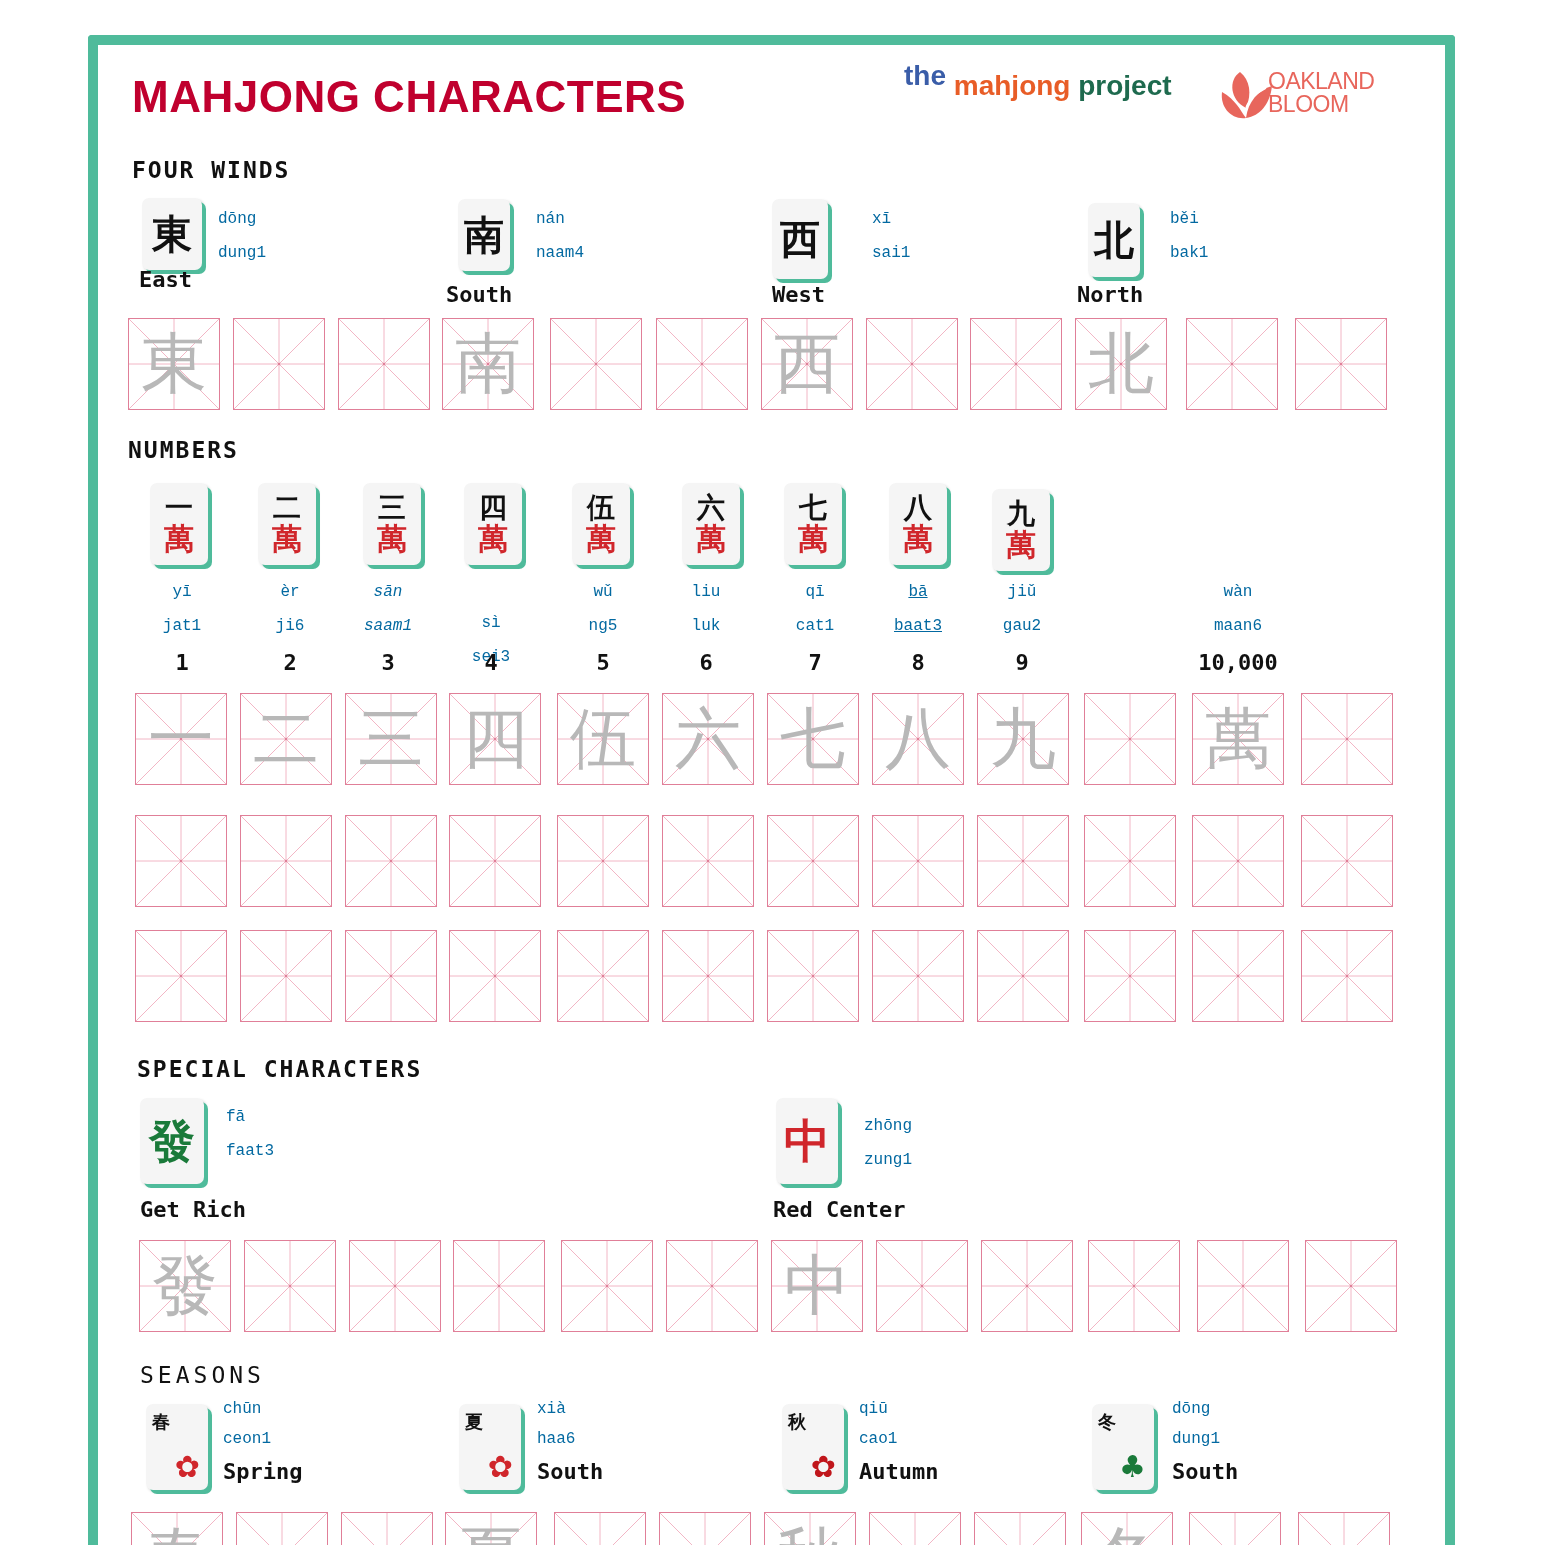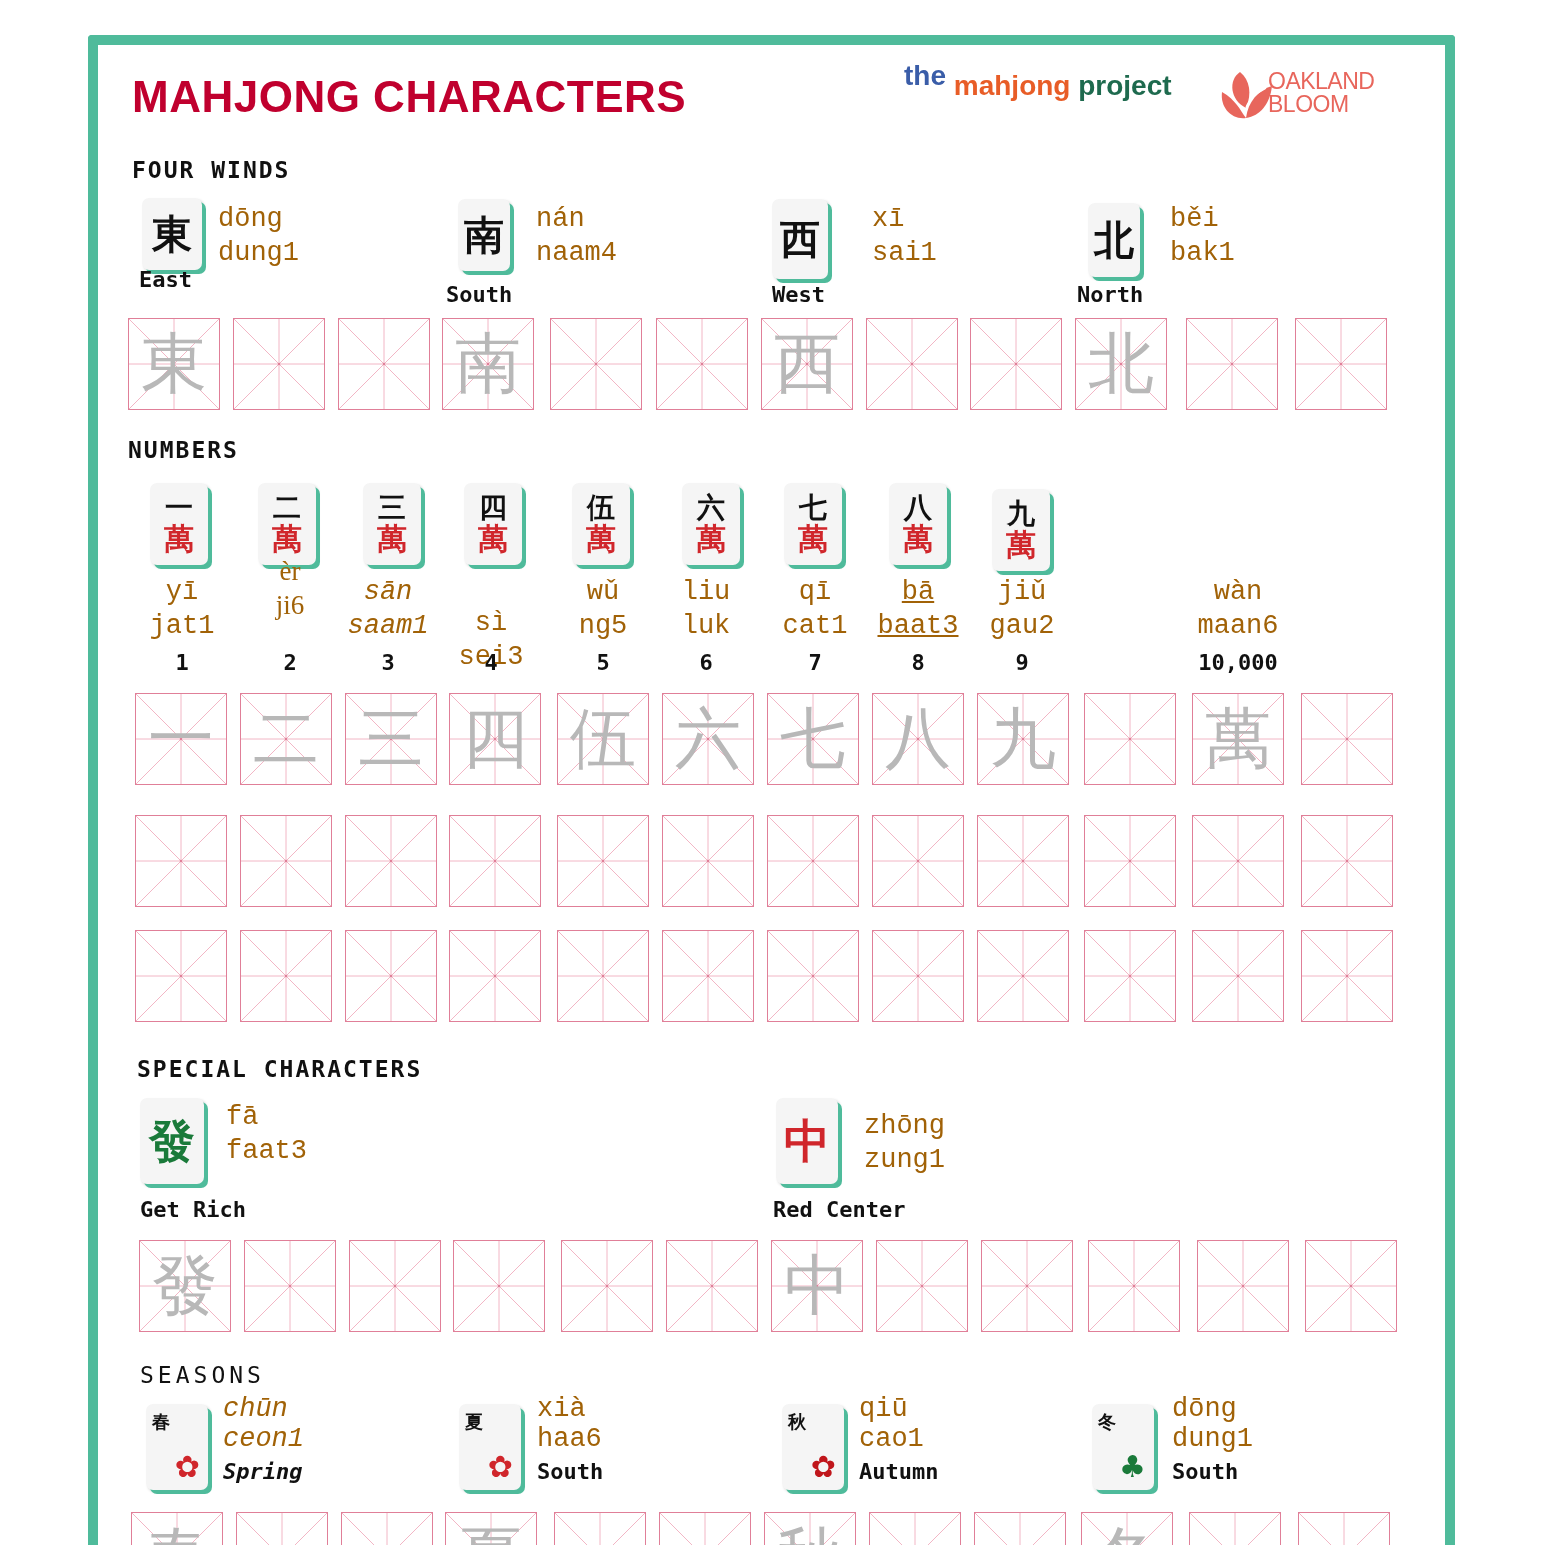--- a/index.html
+++ b/index.html
@@ -23,21 +23,21 @@
     .section-h.light { font-weight: 400; letter-spacing: 4px; }
     .tile {
       position: absolute; background: #f5f5f5; border-radius: 7px;
       box-shadow: 4px 4px 0 #4fbb9b, 2px 2px 3px rgba(0,0,0,0.18);
       display: flex; align-items: center; justify-content: center; flex-direction: column;
       font-family: "DejaVu Serif", serif;
     }
     .tile .big { font-size: 40px; font-weight: 700; color: #111; line-height: 1; }
     .tile .num { font-size: 28px; font-weight: 700; color: #111; line-height: 1; }
     .tile .wan { font-size: 30px; font-weight: 700; color: #d0262b; line-height: 1; margin-top: 2px; }
-    .rom { font-family: "Liberation Mono", monospace; font-size: 27px; color: #a16207; line-height: 34px; white-space: nowrap; }
+    .rom { font-family: "Liberation Mono", monospace; font-size: 16px; color: #0369a1; line-height: 34px; white-space: nowrap; }
     .eng { font-family: "DejaVu Sans Mono", monospace; font-weight: 700; font-size: 22px; color: #111; white-space: nowrap; }
     .center { text-align: center; }
     .grid-cell { position: absolute; width: 92px; height: 92px; box-sizing: border-box; border: 1.5px solid #e07f98; overflow: hidden; }
     .grid-cell svg { position: absolute; left: 0; top: 0; width: 100%; height: 100%; }
     .grid-cell .trace { position: absolute; left: 0; top: 0; width: 100%; height: 100%; display: flex; align-items: center; justify-content: center; font-family: "DejaVu Sans", sans-serif; font-size: 66px; color: #b8b8b8; line-height: 1; }
   </style>
 </head>
 <body>
 
 <div class="sheet"></div>
@@ -230,21 +230,21 @@
     </div>
     <div class="abs rom center" style="left: 132px; top: 575px; width: 100px;">
       <div>yī</div>
       <div>jat1</div>
     </div>
     <div class="abs eng center" style="left: 132px; top: 650px; width: 100px;">1</div>
     <div class="tile" style="left: 258px; top: 483px; width: 58px; height: 82px;">
       <span class="num">二</span>
       <span class="wan">萬</span>
     </div>
-    <div class="abs rom center" style="left: 240px; top: 554px; width: 100px; font-family: Liberation Serif, serif;">
+    <div class="abs rom center" style="left: 240px; top: 575px; width: 100px;">
       <div>èr</div>
       <div>ji6</div>
     </div>
     <div class="abs eng center" style="left: 240px; top: 650px; width: 100px;">2</div>
     <div class="tile" style="left: 363px; top: 483px; width: 58px; height: 82px;">
       <span class="num">三</span>
       <span class="wan">萬</span>
     </div>
     <div class="abs rom center" style="left: 338px; top: 575px; width: 100px; font-style: italic;">
       <div>sān</div>
@@ -817,21 +817,21 @@
       <div class="trace"></div>
     </div>
   </div>
 
 <div class="abs section-h light" style="left:140px;top:1362px">SEASONS</div>
 <div id="season-items">
     <div class="tile" style="left: 146px; top: 1404px; width: 62px; height: 86px; justify-content: flex-start; align-items: flex-start;">
       <span style="font-family:'DejaVu Serif',serif;font-size:18px;font-weight:700;color:#111;margin:6px 0 0 6px;">春</span>
       <span style="position:absolute;right:8px;bottom:8px;font-size:30px;line-height:1;color:#d0262b">✿</span>
     </div>
-    <div class="abs" style="left: 223px; top: 1394px; font-style: italic;">
+    <div class="abs" style="left: 223px; top: 1394px;">
       <div class="rom" style="line-height:30px">chūn</div>
       <div class="rom" style="line-height:30px">ceon1</div>
       <div class="eng" style="line-height:36px">Spring</div>
     </div>
     <div class="tile" style="left: 459px; top: 1404px; width: 62px; height: 86px; justify-content: flex-start; align-items: flex-start;">
       <span style="font-family:'DejaVu Serif',serif;font-size:18px;font-weight:700;color:#111;margin:6px 0 0 6px;">夏</span>
       <span style="position:absolute;right:8px;bottom:8px;font-size:30px;line-height:1;color:#d0262b">✿</span>
     </div>
     <div class="abs" style="left: 537px; top: 1394px;">
       <div class="rom" style="line-height:30px">xià</div>

